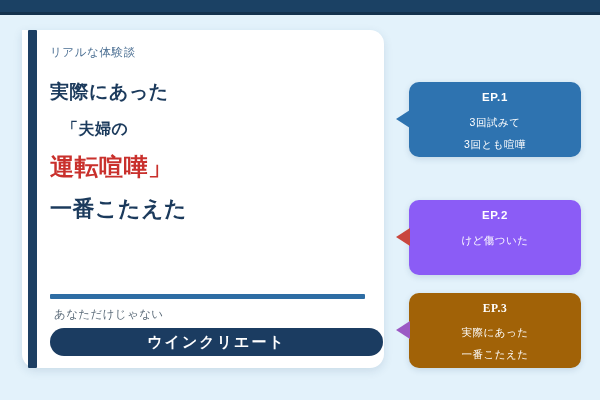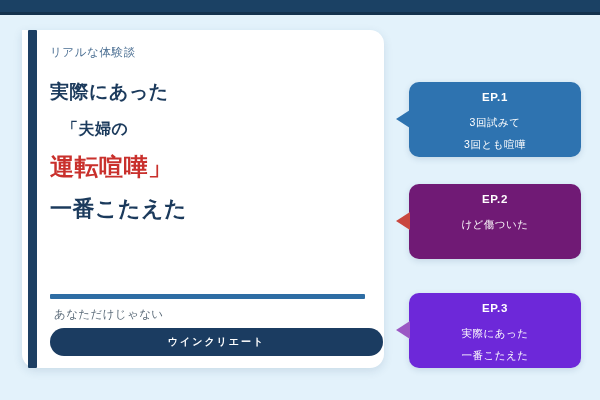--- a/index.html
+++ b/index.html
@@ -118,21 +118,21 @@
   .cta {
     position: absolute;
     left: 0;
     top: 298px;
     width: 333px;
     height: 28px;
     background: #1b3c61;
     border: none;
     border-radius: 14px;
     color: #ffffff;
-    font-size: 10px;
+    font-size: 15px;
     font-weight: bold;
     letter-spacing: 2px;
     font-family: "Liberation Sans", "DejaVu Sans", sans-serif;
     cursor: pointer;
     padding: 0;
     line-height: 28px;
     text-align: center;
   }
 
   
@@ -167,22 +167,22 @@
   }
   .bubble-line {
     font-size: 10.5px;
     letter-spacing: 0.5px;
     line-height: 1.2;
     margin-bottom: 10px;
   }
   .bubble-line:last-child { margin-bottom: 0; }
 
   #bubble-1 { top: 75px; background: #2e73b0; color: #2e73b0; margin-top: 7px; }
-  #bubble-2 { top: 184px; background: #701a75; color: #c9473f; }
-  #bubble-3 { top: 293px; background: #6d28d9; color: #9b59c4; }
+  #bubble-2 { top: 200px; background: #8b5cf6; color: #c9473f; }
+  #bubble-3 { top: 293px; background: #a16207; color: #9b59c4; font-family: Liberation Serif, serif; }
   .bubble .bubble-title,
   .bubble .bubble-line { color: #ffffff; }
 </style>
 </head>
 <body>
 
 <div id="stage">
 
   <div class="topbar"></div>
   <div class="topbar-underline"></div>

